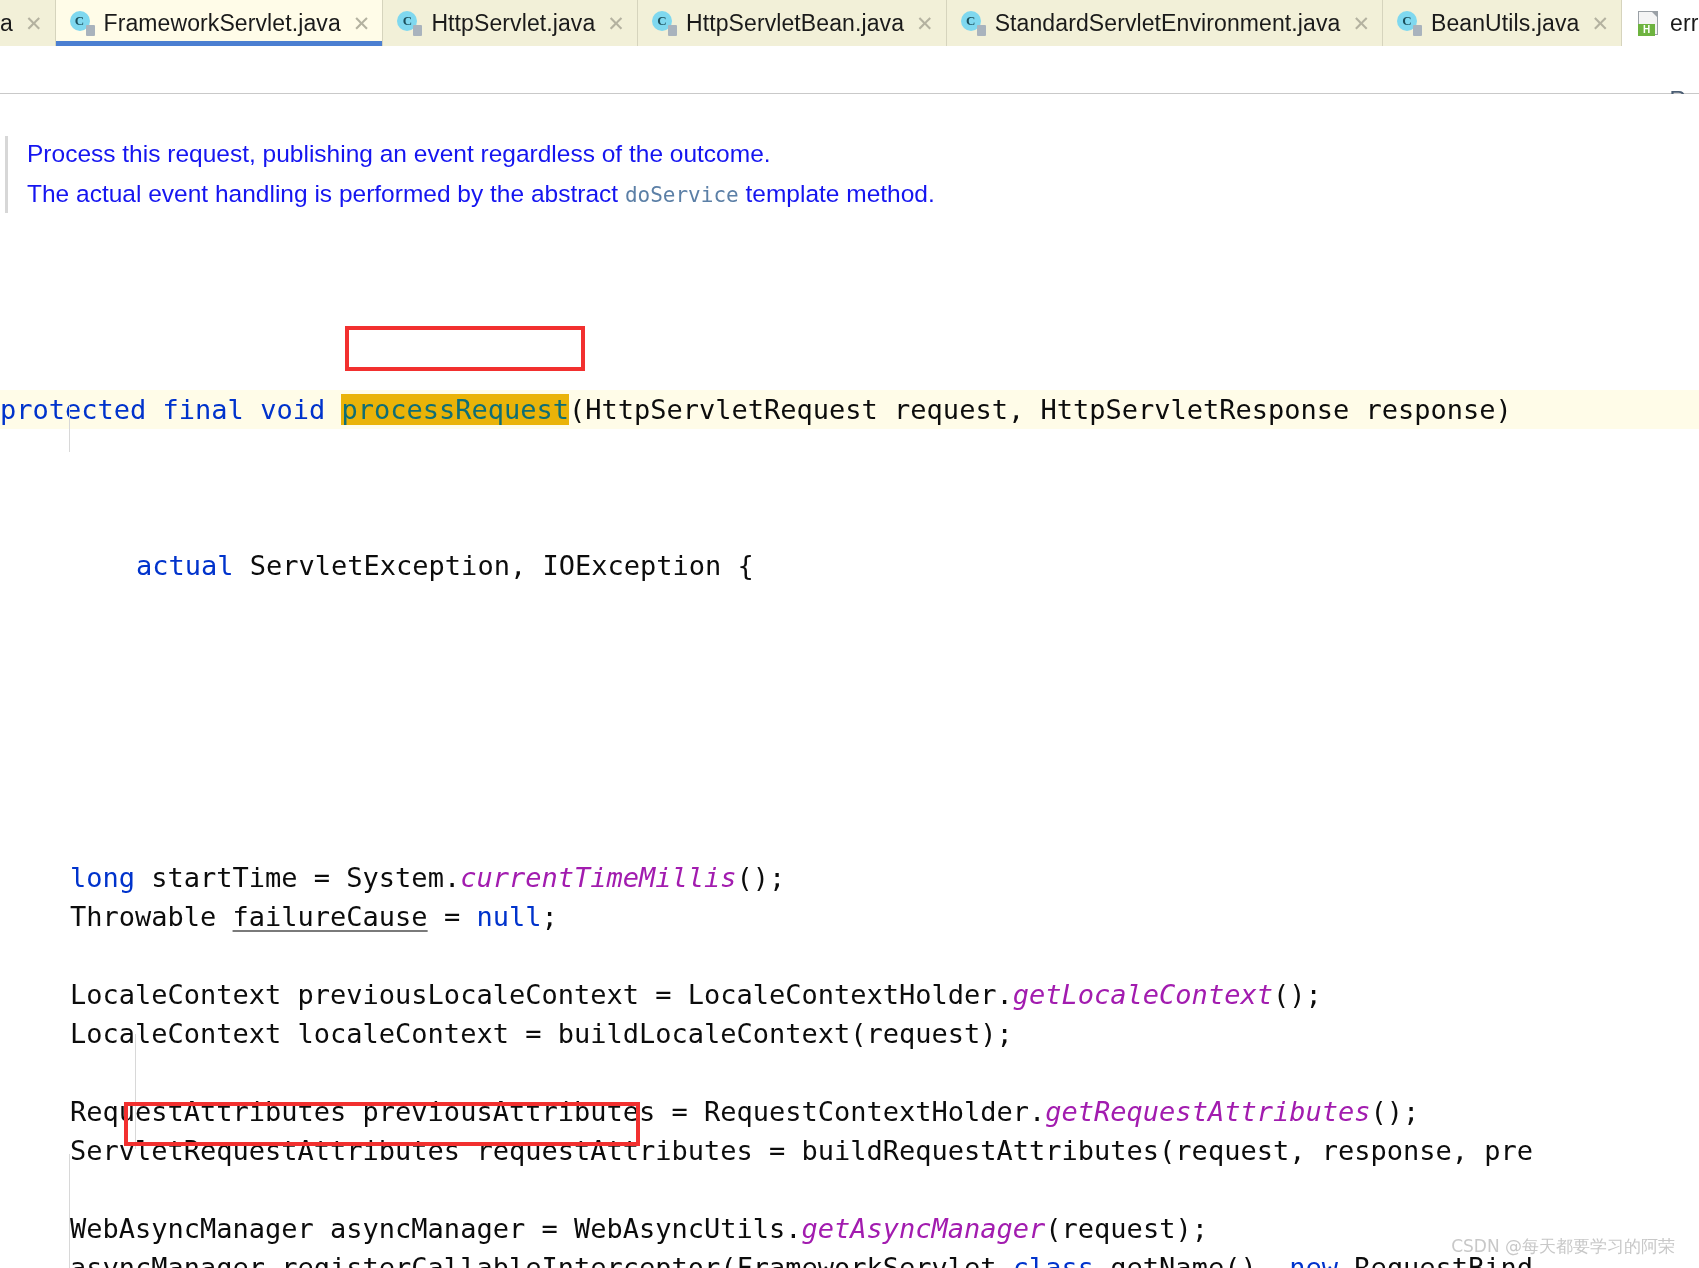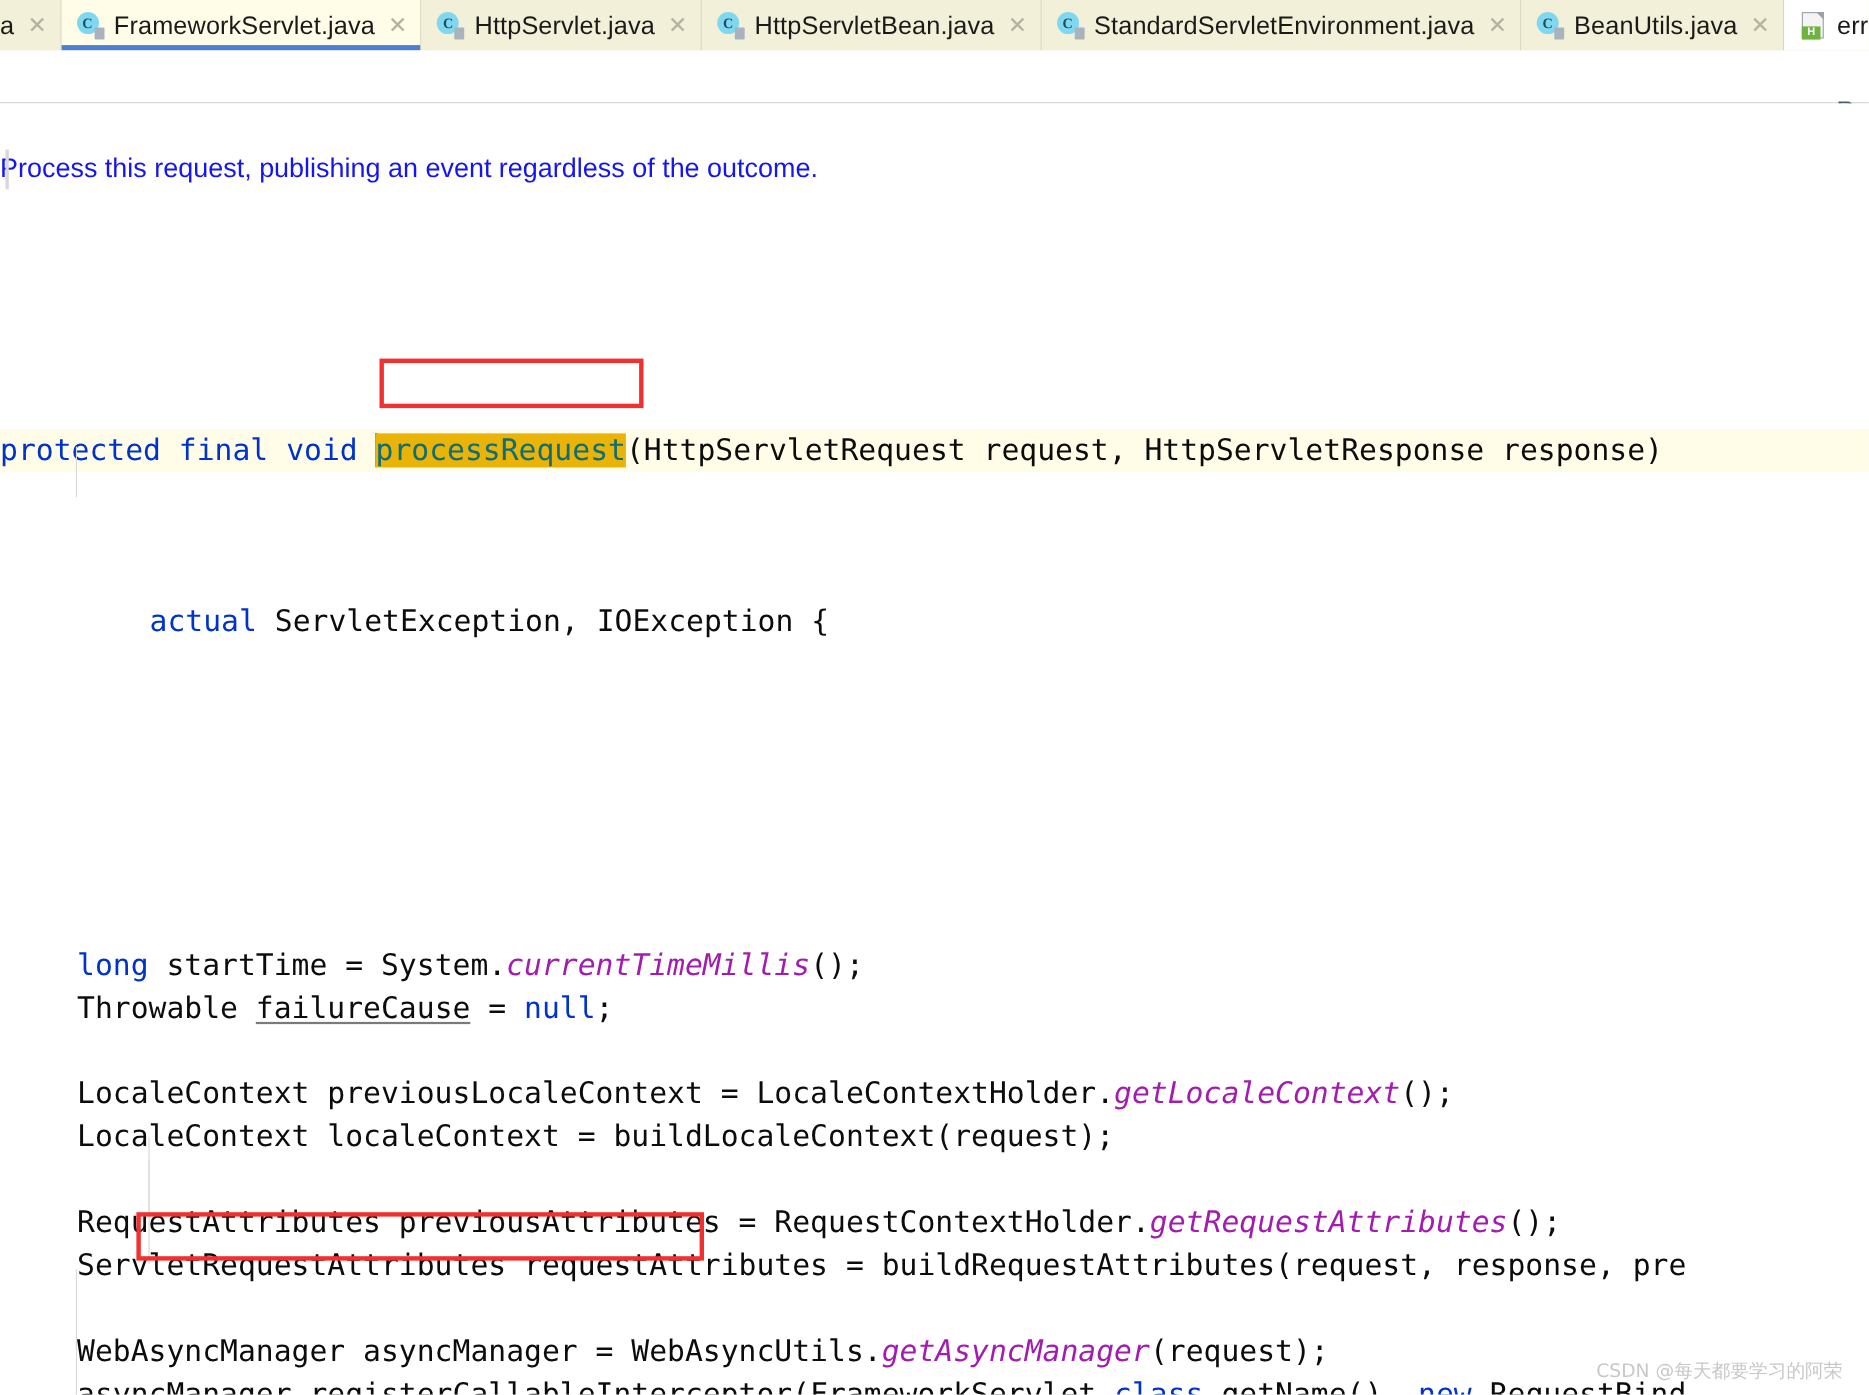--- a/index.html
+++ b/index.html
@@ -90,20 +90,21 @@
 
   
   .editor {
     position: absolute; left: 0; top: 94px; width: 1699px; height: 1174px;
     background: #ffffff; overflow: hidden;
   }
 
   
   .javadoc {
     position: absolute; left: 0; top: 40px; width: 1699px;
+    padding-left: 27px;
     box-sizing: border-box;
   }
   .javadoc::before {
     content: ""; position: absolute; left: 5px; top: 2px; bottom: 2px;
     width: 3px; background: #d7d7d7;
   }
   .jd-line {
     font-size: 24.5px; color: #1515f0; line-height: 40px;
     white-space: nowrap;
     font-family: "Liberation Sans", sans-serif;
@@ -228,20 +229,21 @@
   </div>
 
   <div class="toolbar">
     <span class="toolbar-right">Re</span>
   </div>
 
   <div class="editor">
 
     <div class="javadoc">
       <div class="jd-line">Process this request, publishing an event regardless of the outcome.</div>
+      <div class="jd-line"><span>The actual event handling is performed by the abstract </span><span class="jd-mono">doService</span><span> template method.</span></div>
     </div>
 
     <div class="code" style="top:140px;">
 
       
       <div class="ln sig-row" style="padding-left:0px;"><span class="kw">protected</span><span> </span><span class="kw">final</span><span> </span><span class="kw">void</span><span> </span><span class="caret"></span><span class="hl-name">processRequest</span><span>(HttpServletRequest request, HttpServletResponse response)</span></div>
 
       <div class="ln" style="padding-left:136px;"><span class="kw">actual</span><span> ServletException, IOException {</span></div>
 
       <div class="ln">&nbsp;</div>

